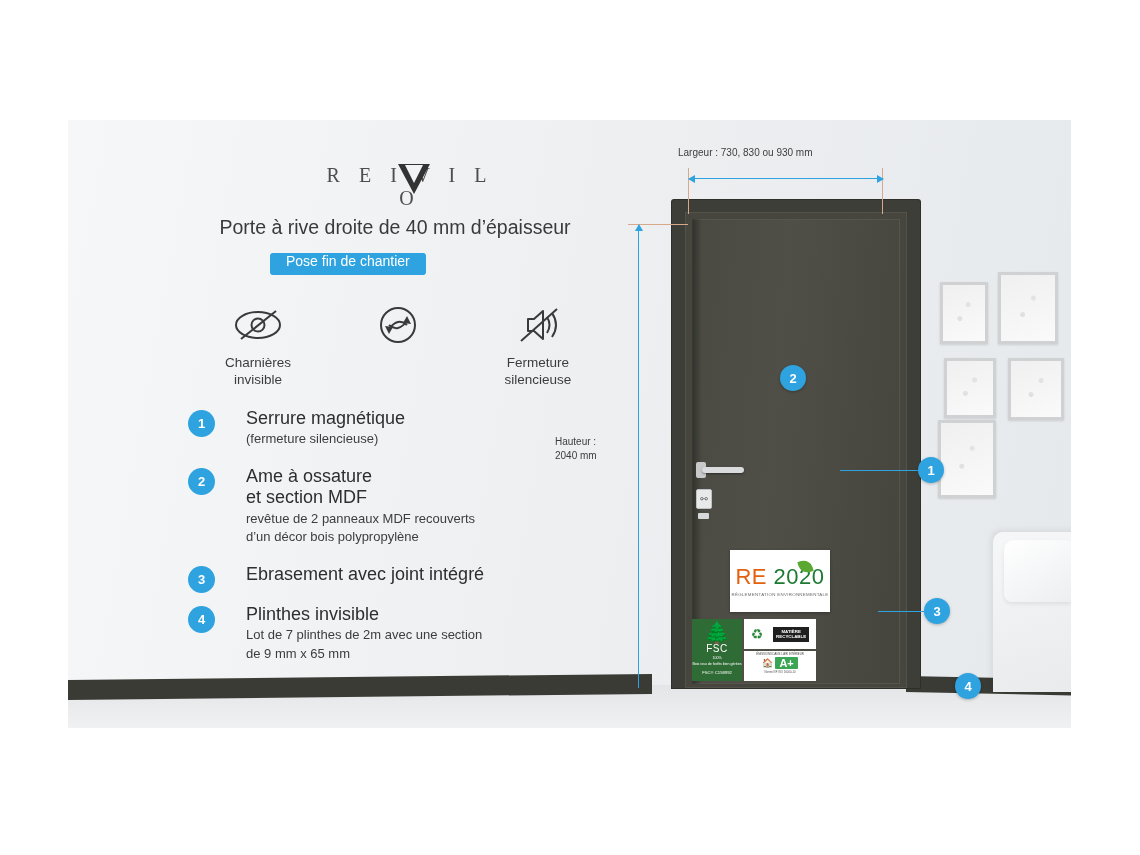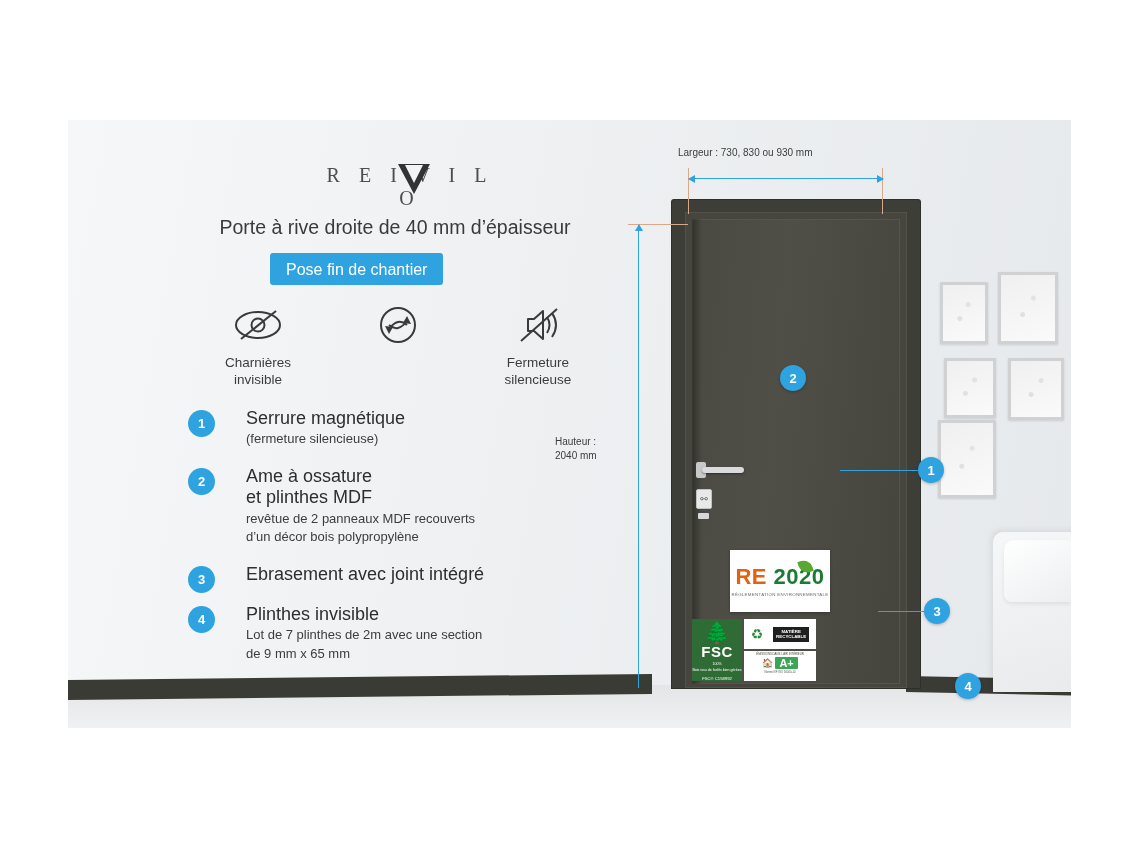--- a/index.html
+++ b/index.html
@@ -100,21 +100,21 @@
     width: 11px; height: 6px; background: #d6d8da; border-radius: 1px;
   }
   
   .sticker-re {
     position: absolute; left: 58px; top: 350px;
     width: 100px; height: 62px;
     background: #ffffff;
     box-shadow: 0 1px 3px rgba(0,0,0,.3);
     display: flex; flex-direction: column; align-items: center; justify-content: center;
   }
-  .re-text { font-weight: bold; font-size: 22px; letter-spacing: .5px; line-height: 1; }
+  .re-text { font-weight: normal; font-size: 22px; letter-spacing: .5px; line-height: 1; }
   .re-text .re { color: #e4610f; }
   .re-text .yr { color: #1d7a33; }
   .re-sub { font-size: 4.4px; color: #6d6d6d; margin-top: 4px; letter-spacing: .3px; }
   .leaf-shape {
     position: absolute; right: 18px; top: 10px;
     width: 13px; height: 13px;
     background: #5aa832;
     border-radius: 0 70% 0 70%;
     transform: rotate(-18deg);
   }
@@ -122,21 +122,21 @@
   .sticker-row {
     position: absolute; left: 20px; top: 419px;
     display: flex; gap: 2px;
   }
   .fsc-box {
     width: 50px; height: 62px; background: #2f6b35; color: #fff;
     display: flex; flex-direction: column; align-items: center; justify-content: flex-start;
     padding-top: 4px;
   }
   .fsc-tree { font-size: 21px; line-height: 20px; }
-  .fsc-label { font-weight: bold; font-size: 15px; letter-spacing: .5px; }
+  .fsc-label { font-weight: normal; font-size: 10px; letter-spacing: .5px; }
   .fsc-mini { font-size: 3.6px; text-align: center; line-height: 1.25; margin-top: 2px; }
   .fsc-code { font-size: 4.2px; margin-top: 3px; }
 
   .right-stickers { display: flex; flex-direction: column; gap: 2px; }
   .recyc {
     width: 72px; height: 30px; background: #ffffff; display: flex; align-items: center;
     justify-content: space-around; padding: 0 2px;
   }
   .recyc-ico { font-size: 14px; color: #2c8a3f; line-height: 1; }
   .recyc-badge {
@@ -265,21 +265,21 @@
     border-right: 9px solid transparent;
     border-top: 18px solid #f2f3f4;
   }
   #headline {
     position: absolute; left: 0; top: 76px; width: 470px; text-align: center;
     font-size: 19.5px; color: #3a3a3a;
   }
   #badge {
     position: absolute; left: 110px; top: 113px;
     background: #2ea3e0; color: #fff;
-    font-size: 16px; padding: 8px 16px 6px;
+    font-size: 14px; padding: 0 16px 6px;
     border-radius: 3px;
   }
   
   #features {
     position: absolute; left: 38px; top: 159px; width: 400px;
     display: flex; justify-content: space-between;
   }
   .feat { width: 120px; text-align: center; }
   .feat .ico { height: 52px; display: flex; align-items: center; justify-content: center; }
   .feat .cap { font-size: 13.5px; color: #3d3d3d; line-height: 1.25; margin-top: 4px; }
@@ -453,21 +453,21 @@
 
         <div class="row">
           <div class="num">1</div>
           <div class="t">Serrure magnétique</div>
           <div class="s">(fermeture silencieuse)</div>
         </div>
 
         <div class="row">
           <div class="num">2</div>
           <div class="t">Ame à ossature</div>
-          <div class="t">et plinthes MDF</div>
+          <div class="t">et section MDF</div>
           <div class="s">revêtue de 2 panneaux MDF recouverts</div>
           <div class="s">d’un décor bois polypropylène</div>
         </div>
 
         <div class="row">
           <div class="num">3</div>
           <div class="t">Ebrasement avec joint intégré</div>
         </div>
 
         <div class="row">

